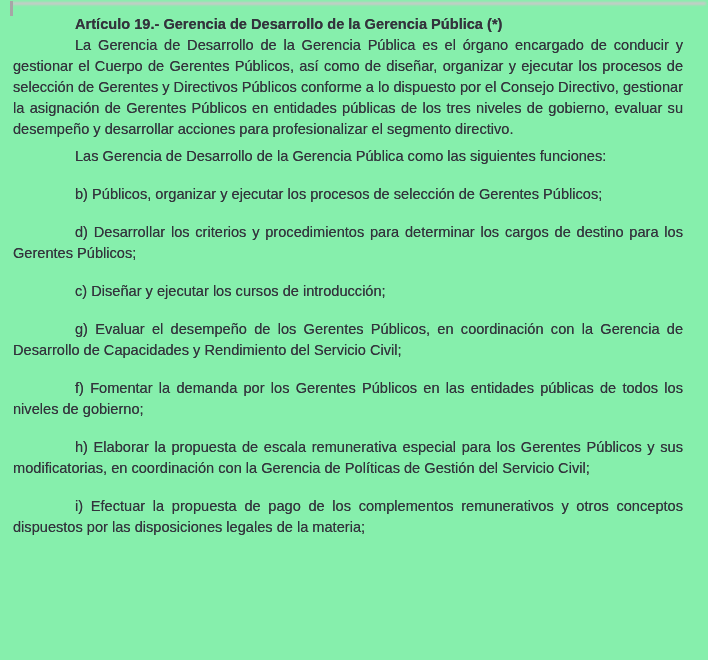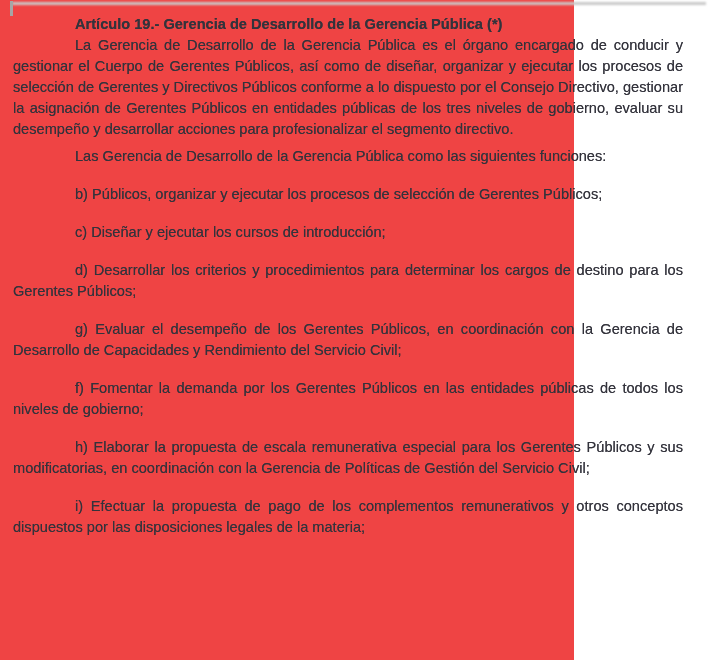--- a/index.html
+++ b/index.html
@@ -5,23 +5,23 @@
   * { box-sizing: border-box; }
   html, body { margin: 0; padding: 0; }
   body {
     width: 710px;
     height: 660px;
     background: #ffffff;
     overflow: hidden;
   }
   .page {
     position: relative;
-    width: 574px;
+    width: 708px;
     height: 660px;
-    background: #ef4444;
+    background: #86efac;
     font-family: "Liberation Sans", sans-serif;
     font-size: 14.6px;
     line-height: 21px;
     color: #33333c;
   }
   
   .scan-line-top {
     position: absolute;
     left: 12px;
     top: 2px;
@@ -74,23 +74,23 @@
   <div class="content">
     <p class="title">Artículo 19.- Gerencia de Desarrollo de la Gerencia Pública (*)</p>
 
     <p class="para-intro">La Gerencia de Desarrollo de la Gerencia Pública es el órgano encargado de conducir y gestionar el Cuerpo de Gerentes Públicos, así como de diseñar, organizar y ejecutar los procesos de selección de Gerentes y Directivos Públicos conforme a lo dispuesto por el Consejo Directivo, gestionar la asignación de Gerentes Públicos en entidades públicas de los tres niveles de gobierno, evaluar su desempeño y desarrollar acciones para profesionalizar el segmento directivo.</p>
 
     <p>Las Gerencia de Desarrollo de la Gerencia Pública como las siguientes funciones:</p>
 
 
     <p>b) Públicos, organizar y ejecutar los procesos de selección de Gerentes Públicos;</p>
 
+    <p>d) Desarrollar los criterios y procedimientos para determinar los cargos de destino para los Gerentes Públicos;</p>
+
     <p>c) Diseñar y ejecutar los cursos de introducción;</p>
-
-    <p>d) Desarrollar los criterios y procedimientos para determinar los cargos de destino para los Gerentes Públicos;</p>
 
 
     <p>g) Evaluar el desempeño de los Gerentes Públicos, en coordinación con la Gerencia de Desarrollo de Capacidades y Rendimiento del Servicio Civil;</p>
 
     <p>f) Fomentar la demanda por los Gerentes Públicos en las entidades públicas de todos los niveles de gobierno;</p>
 
     <p>h) Elaborar la propuesta de escala remunerativa especial para los Gerentes Públicos y sus modificatorias, en coordinación con la Gerencia de Políticas de Gestión del Servicio Civil;</p>
 
     <p>i) Efectuar la propuesta de pago de los complementos remunerativos y otros conceptos dispuestos por las disposiciones legales de la materia;</p>
   </div>

